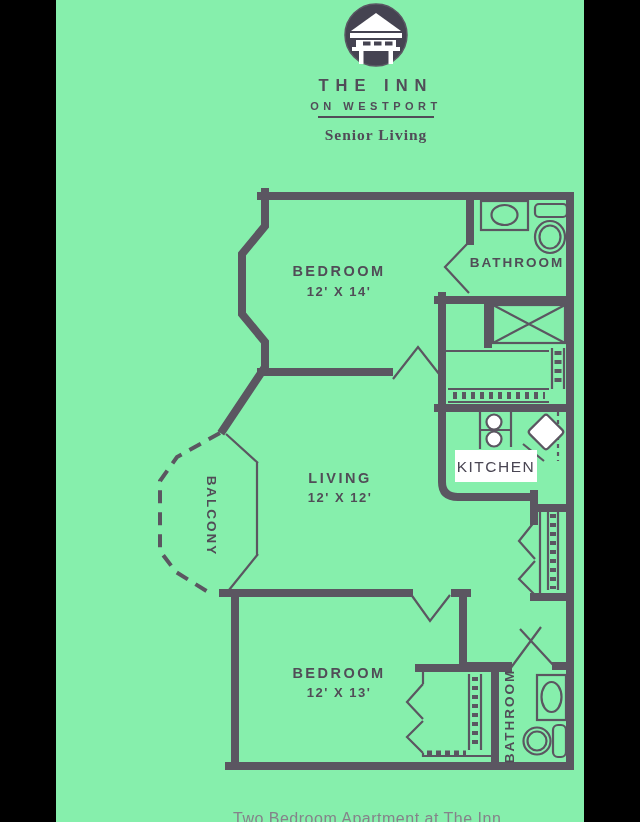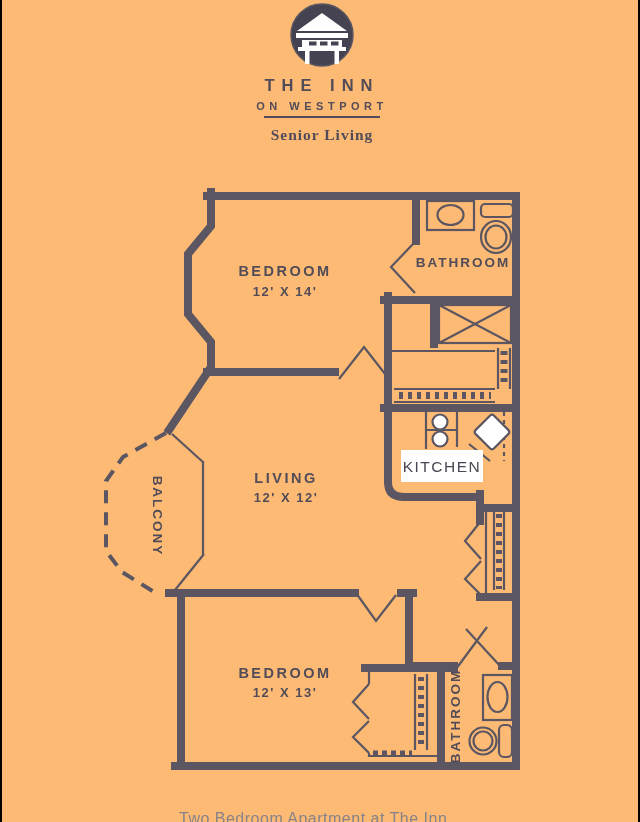--- a/index.html
+++ b/index.html
@@ -1,16 +1,16 @@
 <!DOCTYPE html>
 <html><head>
 <meta charset="utf-8">
 <style>
   html,body{margin:0;padding:0;background:#000;}
-  .stage{width:636px;height:822px;position:relative;overflow:hidden;background:#fdba74;margin:0 auto;}
+  .stage{width:528px;height:822px;position:relative;overflow:hidden;background:#86efac;margin:0 auto;}
   svg{display:block;}
   text{font-family:"Liberation Sans",sans-serif;}
   .brand-title{font-size:16.5px;font-weight:700;letter-spacing:7px;fill:#514c58;}
   .brand-sub{font-size:11px;font-weight:700;letter-spacing:4.5px;fill:#514c58;}
   .brand-tag{font-family:"Liberation Serif",serif;font-size:15.5px;font-weight:700;letter-spacing:1px;fill:#514c58;}
   .room-label{font-size:14.5px;font-weight:700;letter-spacing:2.5px;fill:#514c57;}
   .room-dims{font-size:13px;font-weight:700;letter-spacing:1.5px;fill:#514c57;}
   .room-label-sm{font-size:13.5px;font-weight:700;letter-spacing:2px;fill:#514c57;}
   .kitchen-label{font-size:15.5px;font-weight:400;letter-spacing:1.5px;fill:#4a4653;}
   .caption-text{font-size:16px;font-weight:400;letter-spacing:0.5px;fill:#85828a;}

